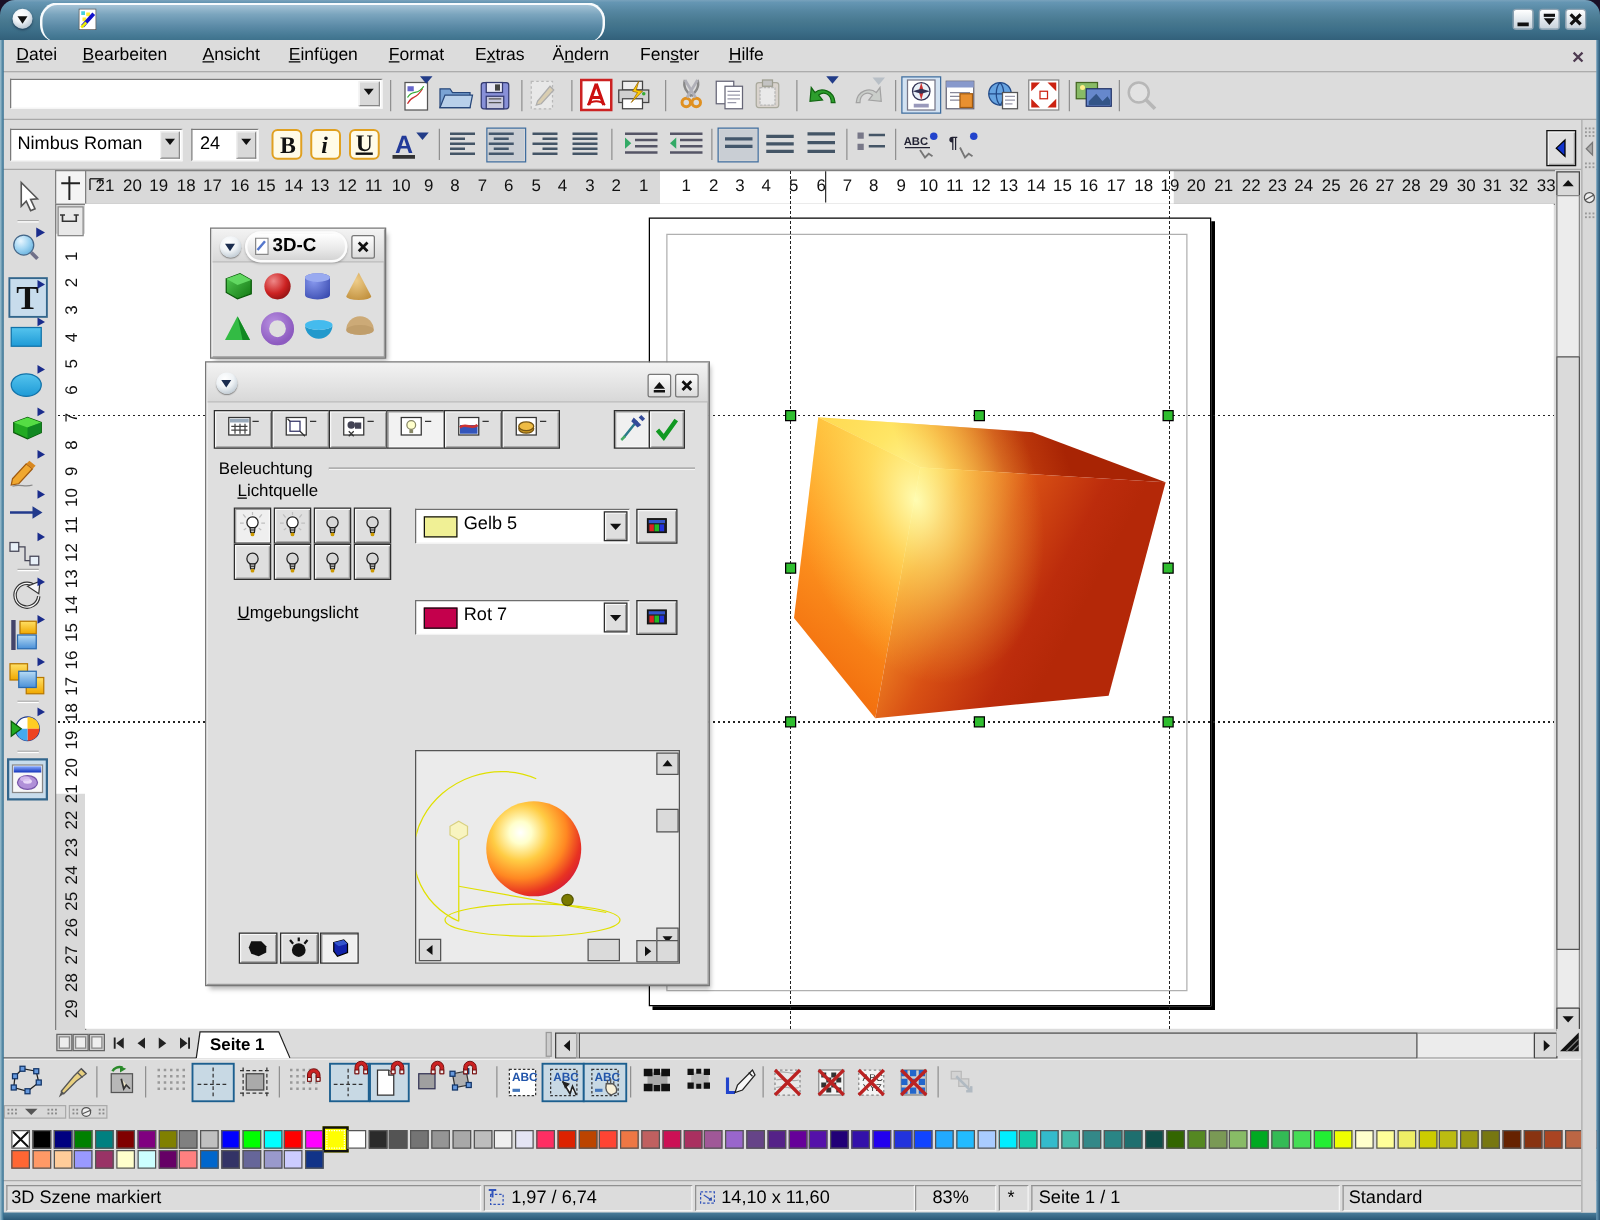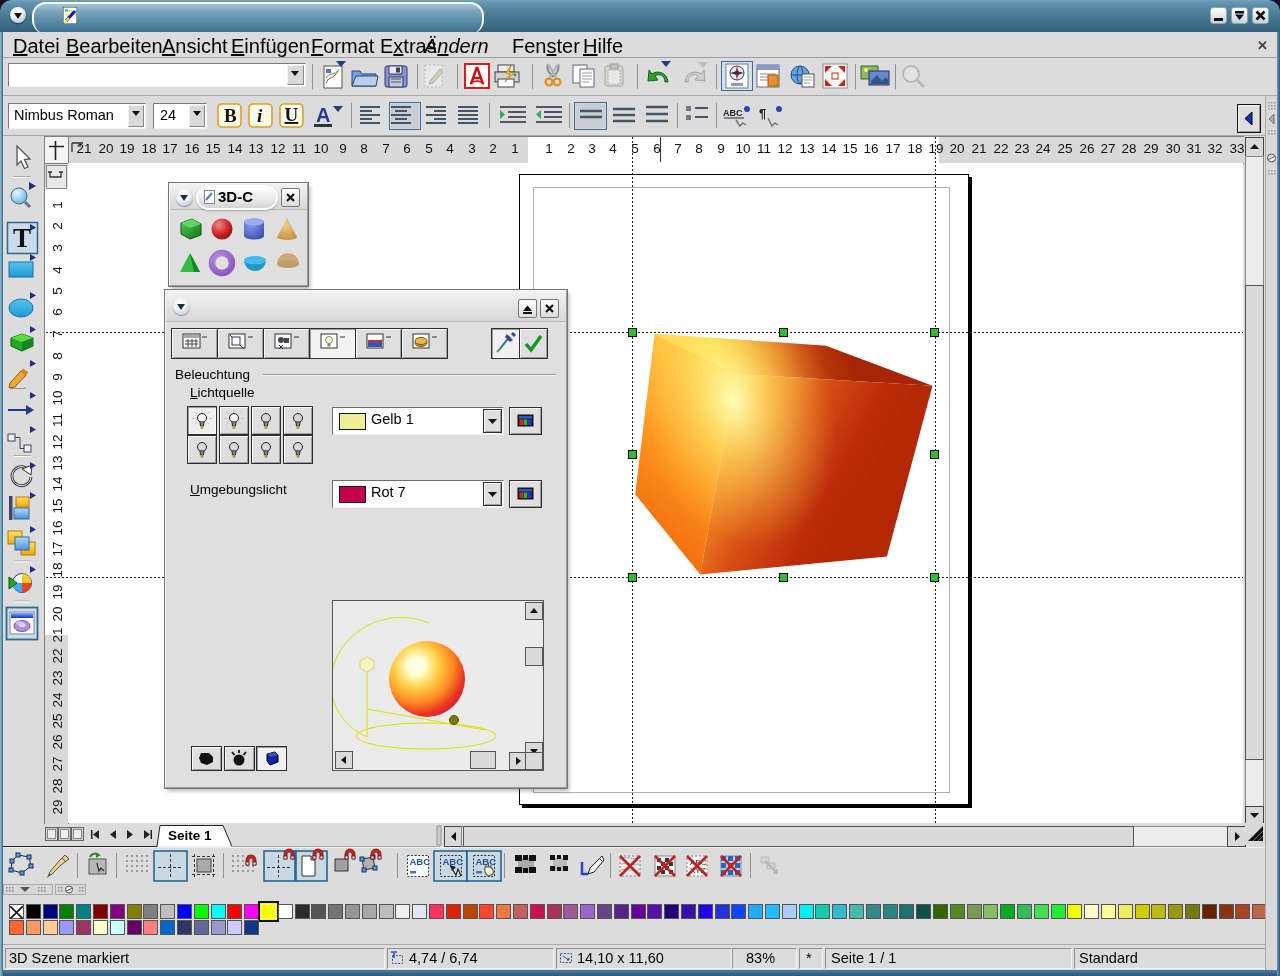--- a/index.html
+++ b/index.html
@@ -12,21 +12,21 @@
 #tcornL{left:0;}#tcornR{right:0;}
 #menuBtn{left:10px;top:7px;width:16px;height:16px;border-radius:50%;background:radial-gradient(circle at 40% 30%,#ffffff 0%,#f0f4f8 40%,#c3cfd9 70%,#9fb4c2 100%);box-shadow:0 1px 2px rgba(0,0,30,.5);}
 #menuBtn .tri{position:absolute;left:3.5px;top:6px;width:0;height:0;border-left:4.5px solid transparent;border-right:4.5px solid transparent;border-top:6px solid #111;}
 #tpill{left:32px;top:2px;width:448px;height:30px;border-radius:14px;border:2px solid #f8fbfd;border-bottom:0;background:linear-gradient(#a5c3d6 0%,#7ba5be 25%,#5d8ca8 55%,#477b96 80%,#3a6e88 100%);}
 #ticon{left:63px;top:7px;width:14px;height:17px;}
 #ttext{left:86px;top:5px;color:#ffffff;font-size:20px;font-weight:bold;text-shadow:1px 1px 1px #1c3a50;letter-spacing:0px;white-space:nowrap;}
 .wbtn{top:7px;width:15px;height:15px;background:linear-gradient(#ffffff,#dde4ea 60%,#c8d2da);border:1px solid #8fa3b2;border-radius:3px;}
 .wbtn svg{position:absolute;left:0;top:0;}
 
 #menubar{left:0;top:32px;width:1280px;height:25px;background:#dcdcdc;border-bottom:1px solid #9c9c9c;}
-.mitem{position:absolute;top:3px;font-size:20px;color:#000;}
+.mitem{position:absolute;top:3px;font-size:14px;color:#000;}
 #menux{position:absolute;right:12px;top:6px;font-size:13px;color:#4d3a50;font-weight:bold;}
 
 #tb1{left:0;top:58px;width:1280px;height:37px;background:#dcdcdc;border-bottom:1px solid #a8a8a8;}
 #tb2{left:0;top:96px;width:1280px;height:39px;background:#dcdcdc;border-bottom:1px solid #a8a8a8;}
 .combo{position:absolute;background:#fff;border-top:1px solid #7a7a7a;border-left:1px solid #7a7a7a;border-bottom:1px solid #f5f5f5;border-right:1px solid #f5f5f5;}
 .cbtn{position:absolute;background:#d9d9d9;border:1px solid #888;border-top-color:#f2f2f2;border-left-color:#f2f2f2;}
 .cbtn:after{content:"";position:absolute;left:3px;top:5px;border-left:4px solid transparent;border-right:4px solid transparent;border-top:5px solid #111;}
 
 #hruler{left:68px;top:136px;width:1175px;height:26px;background:#d9d9d9;border:1px solid #808080;border-right:0;font-size:13.5px;color:#111;overflow:hidden;}
 #hrulwhite{position:absolute;left:459px;top:0;width:411px;height:26px;background:#ffffff;}
@@ -106,21 +106,21 @@
       </svg>
     </div>
 
   <div id="menubar" class="abs">
     <span class="mitem" style="left:13px;"><u>D</u>atei</span>
     <span class="mitem" style="left:66px;"><u>B</u>earbeiten</span>
     <span class="mitem" style="left:162px;"><u>A</u>nsicht</span>
     <span class="mitem" style="left:231px;"><u>E</u>infügen</span>
     <span class="mitem" style="left:311px;"><u>F</u>ormat</span>
     <span class="mitem" style="left:380px;">E<u>x</u>tras</span>
-    <span class="mitem" style="left:424px;font-style:italic;">Ä<u>n</u>dern</span>
+    <span class="mitem" style="left:442px;">Ä<u>n</u>dern</span>
     <span class="mitem" style="left:512px;">Fen<u>s</u>ter</span>
     <span class="mitem" style="left:583px;"><u>H</u>ilfe</span>
     <span id="menux">✕</span>
   </div>
 
   <div id="tb1" class="abs">
     <div class="combo" style="left:8px;top:5px;width:296px;height:22px;"></div>
     <div class="cbtn" style="left:287px;top:7px;width:15px;height:18px;"></div>
     <svg width="1280" height="37" style="position:absolute;left:0;top:0;">
       <g stroke="#909090">
@@ -737,21 +737,21 @@
       </svg></div>
     <div class="btn3d" style="left:117px;top:144px;width:28px;height:27px;"><svg width="28" height="27">
         <circle cx="14" cy="11" r="4.5" fill="#d8d8d8" stroke="#222"></circle>
         <path d="M12 15 L16 15 L15.5 19 L12.5 19 Z" fill="#c8c8c8" stroke="#222"></path>
         <path d="M12.5 17 H15.5" stroke="#222" stroke-width="0.8"></path>
         <circle cx="14" cy="20.5" r="1.5" fill="#cc9900"></circle>
       </svg></div>
 
     <div class="sunk" style="left:166px;top:116px;width:170px;height:26px;"></div>
     <div style="position:absolute;left:173px;top:122px;width:25px;height:15px;background:#f0f095;border:1px solid #111;"></div>
-    <span class="lbl" style="left:205px;top:120px;font-size:14.5px;">Gelb 1</span>
+    <span class="lbl" style="left:205px;top:120px;font-size:14.5px;">Gelb 5</span>
     <div class="btn3d" style="left:317px;top:118px;width:17px;height:22px;"><svg width="17" height="22">
         <path d="M4 9 L8.5 14 L13 9 Z" fill="#111"></path>
       </svg></div>
     <div class="btn3d" style="left:343px;top:116px;width:31px;height:26px;"><svg width="31" height="26">
         <rect x="8" y="7" width="15" height="11" fill="#222" stroke="#111"></rect>
         <rect x="9" y="8" width="13" height="2.5" fill="#3355cc"></rect>
         <rect x="9.5" y="11.5" width="3.6" height="5.5" fill="#dd2222"></rect>
         <rect x="13.6" y="11.5" width="3.6" height="5.5" fill="#22bb22"></rect>
         <rect x="17.7" y="11.5" width="3.6" height="5.5" fill="#2233dd"></rect>
       </svg></div>
@@ -1201,21 +1201,21 @@
     <div class="sw" style="left:244px;top:24px;background:#113388;"></div>
   </div>
   <div id="statusbar" class="abs">
     <div class="sfield" style="left:5px;width:378px;"></div>
     <span style="position:absolute;left:9px;top:5px;">3D Szene markiert</span>
     <div class="sfield" style="left:387px;width:165px;"></div>
     <svg style="position:absolute;left:390px;top:6px;" width="15" height="14">
       <rect x="2.5" y="4.5" width="10" height="8" fill="none" stroke="#3355bb" stroke-dasharray="2 1.4"></rect>
       <path d="M1 1 L7 1 M4 1 L4 7" stroke="#3355bb" stroke-width="1.6"></path>
     </svg>
-    <span style="position:absolute;left:409px;top:5px;">4,74 / 6,74</span>
+    <span style="position:absolute;left:409px;top:5px;">1,97 / 6,74</span>
     <div class="sfield" style="left:556px;width:174px;"></div>
     <svg style="position:absolute;left:558px;top:6px;" width="16" height="14">
       <rect x="2.5" y="2.5" width="11" height="9" fill="none" stroke="#3355bb" stroke-dasharray="2 1.4"></rect>
       <path d="M5 5 L11 9 M9 9 L11 9 L11 7" stroke="#3355bb"></path>
     </svg>
     <span style="position:absolute;left:577px;top:5px;">14,10 x 11,60</span>
     <div class="sfield" style="left:732px;width:63px;"></div>
     <span style="position:absolute;left:746px;top:5px;">83%</span>
     <div class="sfield" style="left:799px;width:22px;"></div>
     <span style="position:absolute;left:806px;top:5px;">*</span>

